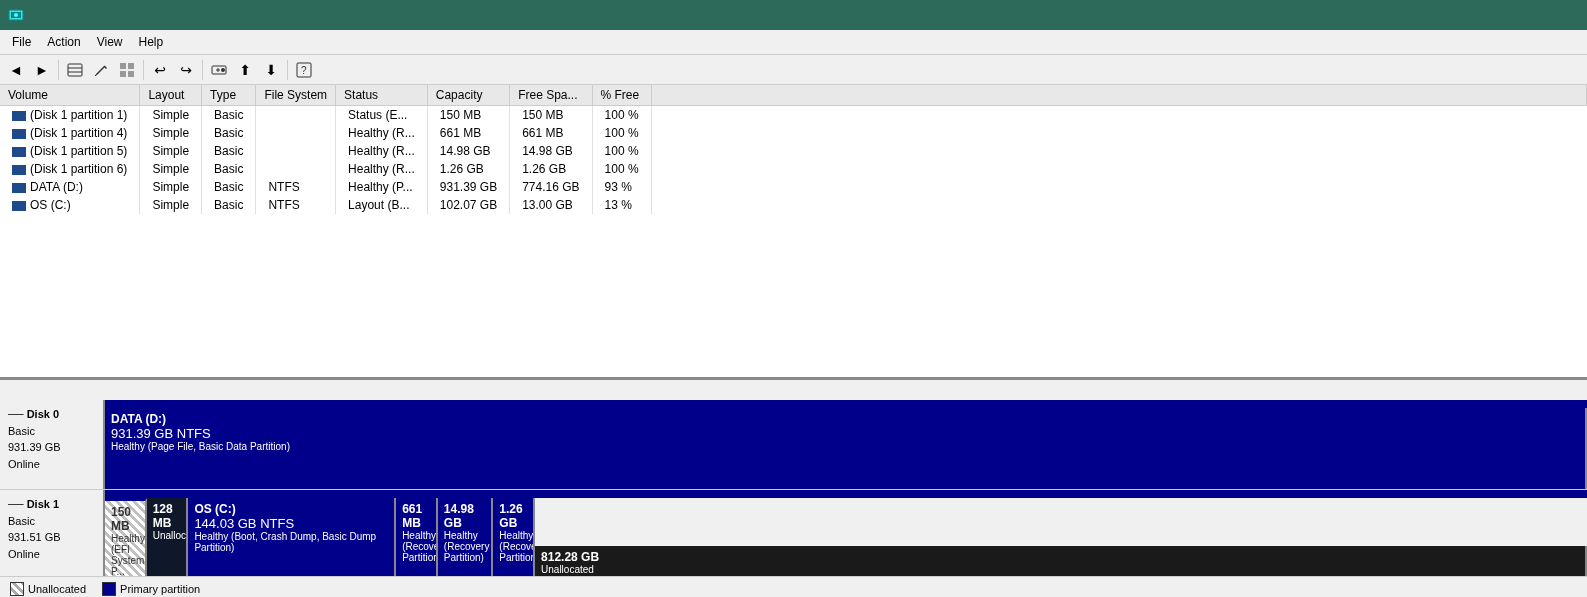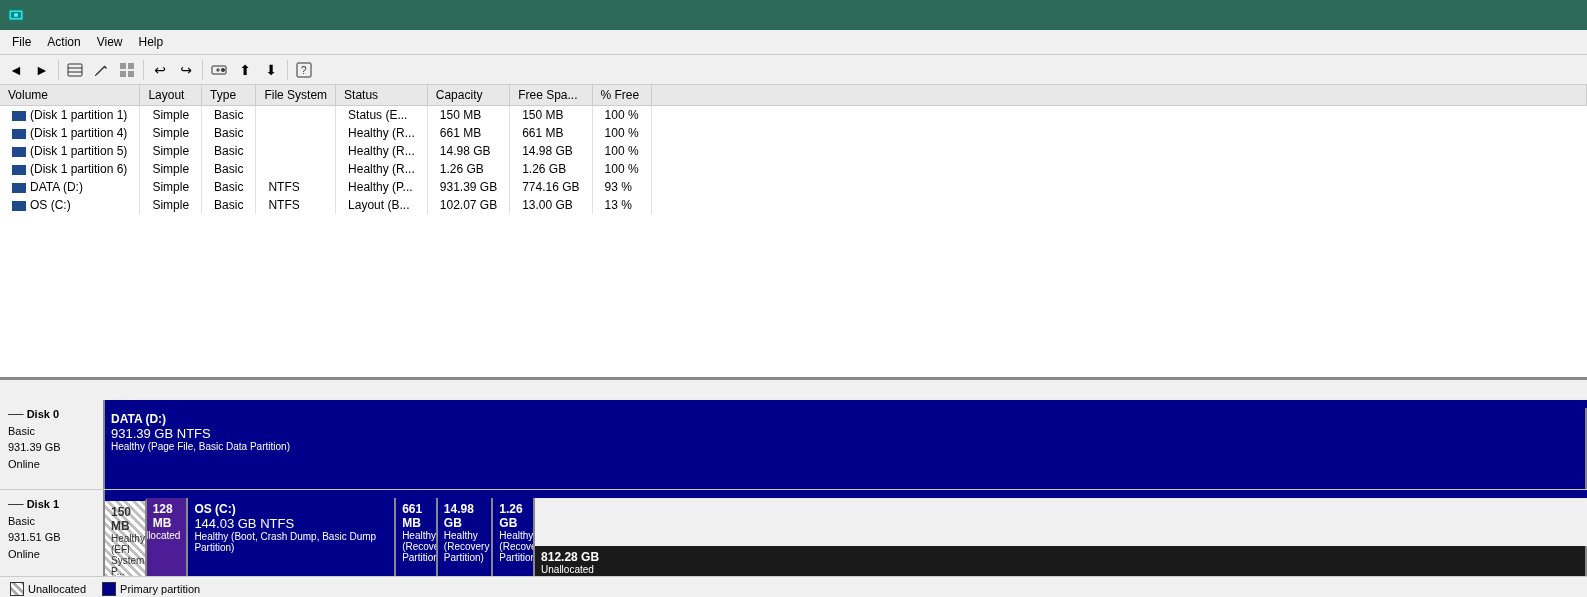--- a/index.html
+++ b/index.html
@@ -428,21 +428,21 @@
     <div>931.51 GB</div>
     <div>Online</div>
           </div>
           <div class="disk-partitions">
             <div class="disk-top-bar"></div>
             <div class="disk-parts-row">
               <div class="partition" style="flex: 2 1 0%; background: repeating-linear-gradient(45deg, white, white 3px, rgb(192, 192, 192) 3px, rgb(192, 192, 192) 6px); color: rgb(51, 51, 51); border-top: 3px solid rgb(0, 0, 139);">
                 <div class="partition-name">150 MB</div>
                 <div class="partition-status">Healthy (EFI System P...</div>
               </div>
-              <div class="partition" style="flex: 2 1 0%; background: #4c1d95; color: white; align-items: flex-end;">
+              <div class="partition" style="flex: 2 1 0%; background: #0f172a; color: white;">
                 <div class="partition-name">128 MB</div>
                 <div class="partition-status">Unallocated</div>
               </div>
               <div class="partition" style="flex: 14 1 0%; background: rgb(0, 0, 139); color: white;">
                 <div class="partition-name">OS  (C:)</div>
                 <div class="partition-size">144.03 GB NTFS</div>
                 <div class="partition-status">Healthy (Boot, Crash Dump, Basic Dump Partition)</div>
               </div>
               <div class="partition" style="flex: 2 1 0%; background: rgb(0, 0, 139); color: white;">
                 <div class="partition-name">661 MB</div>

